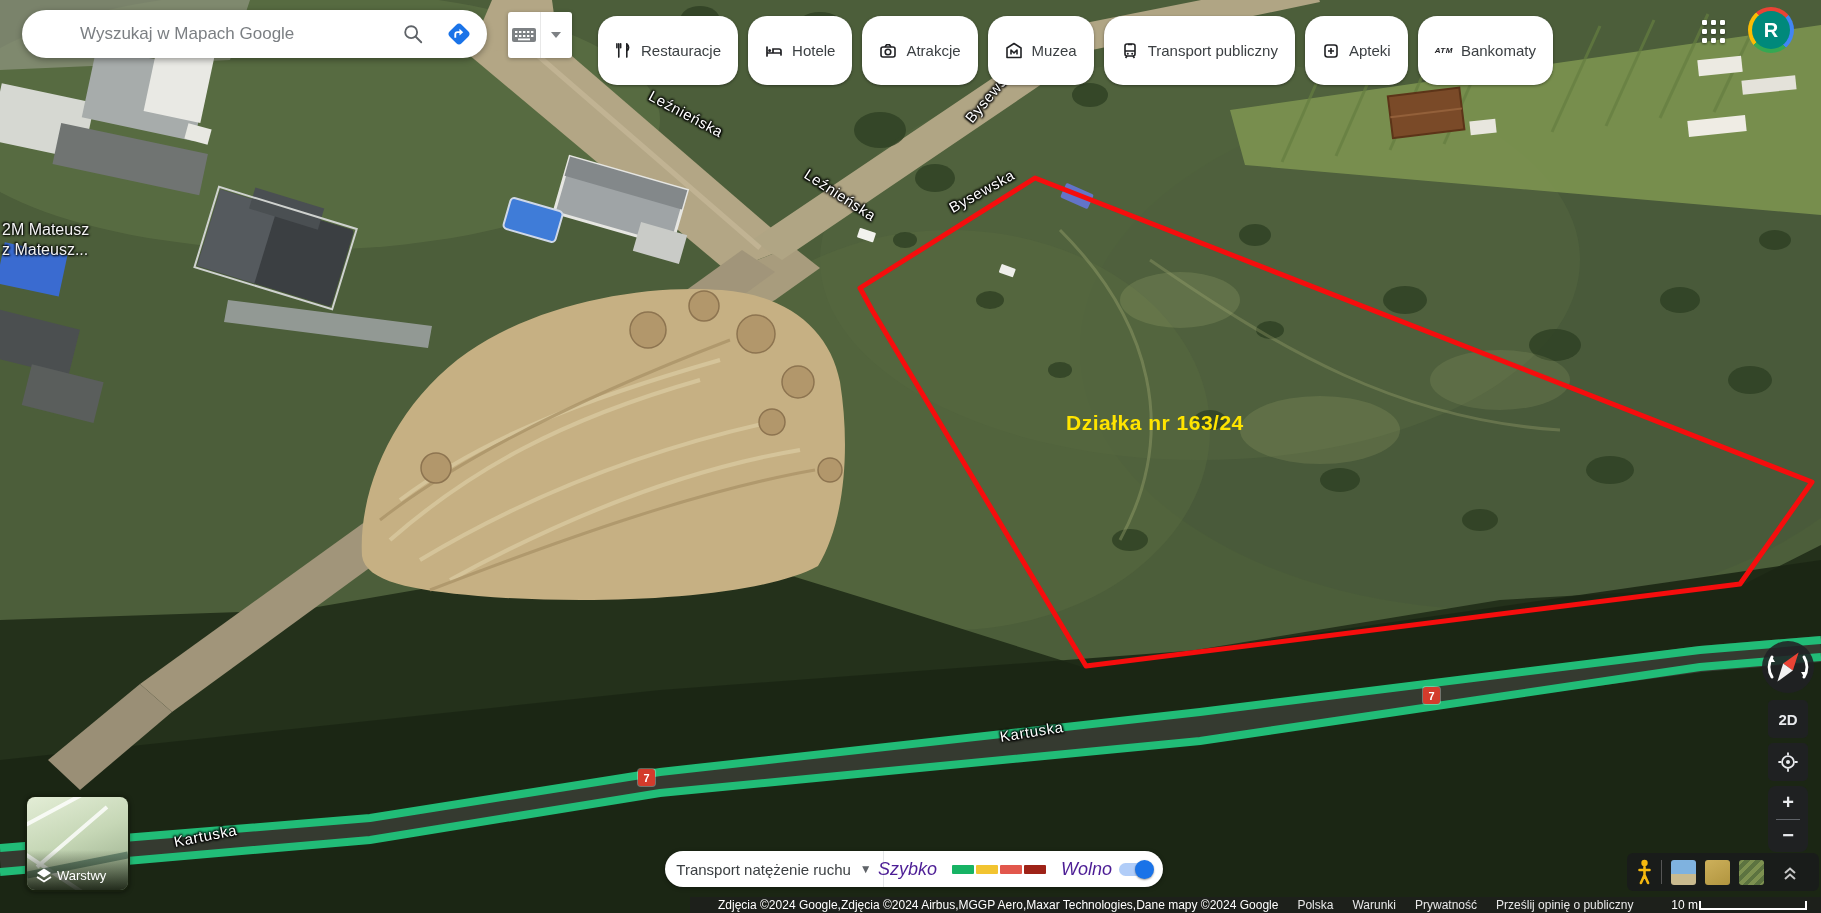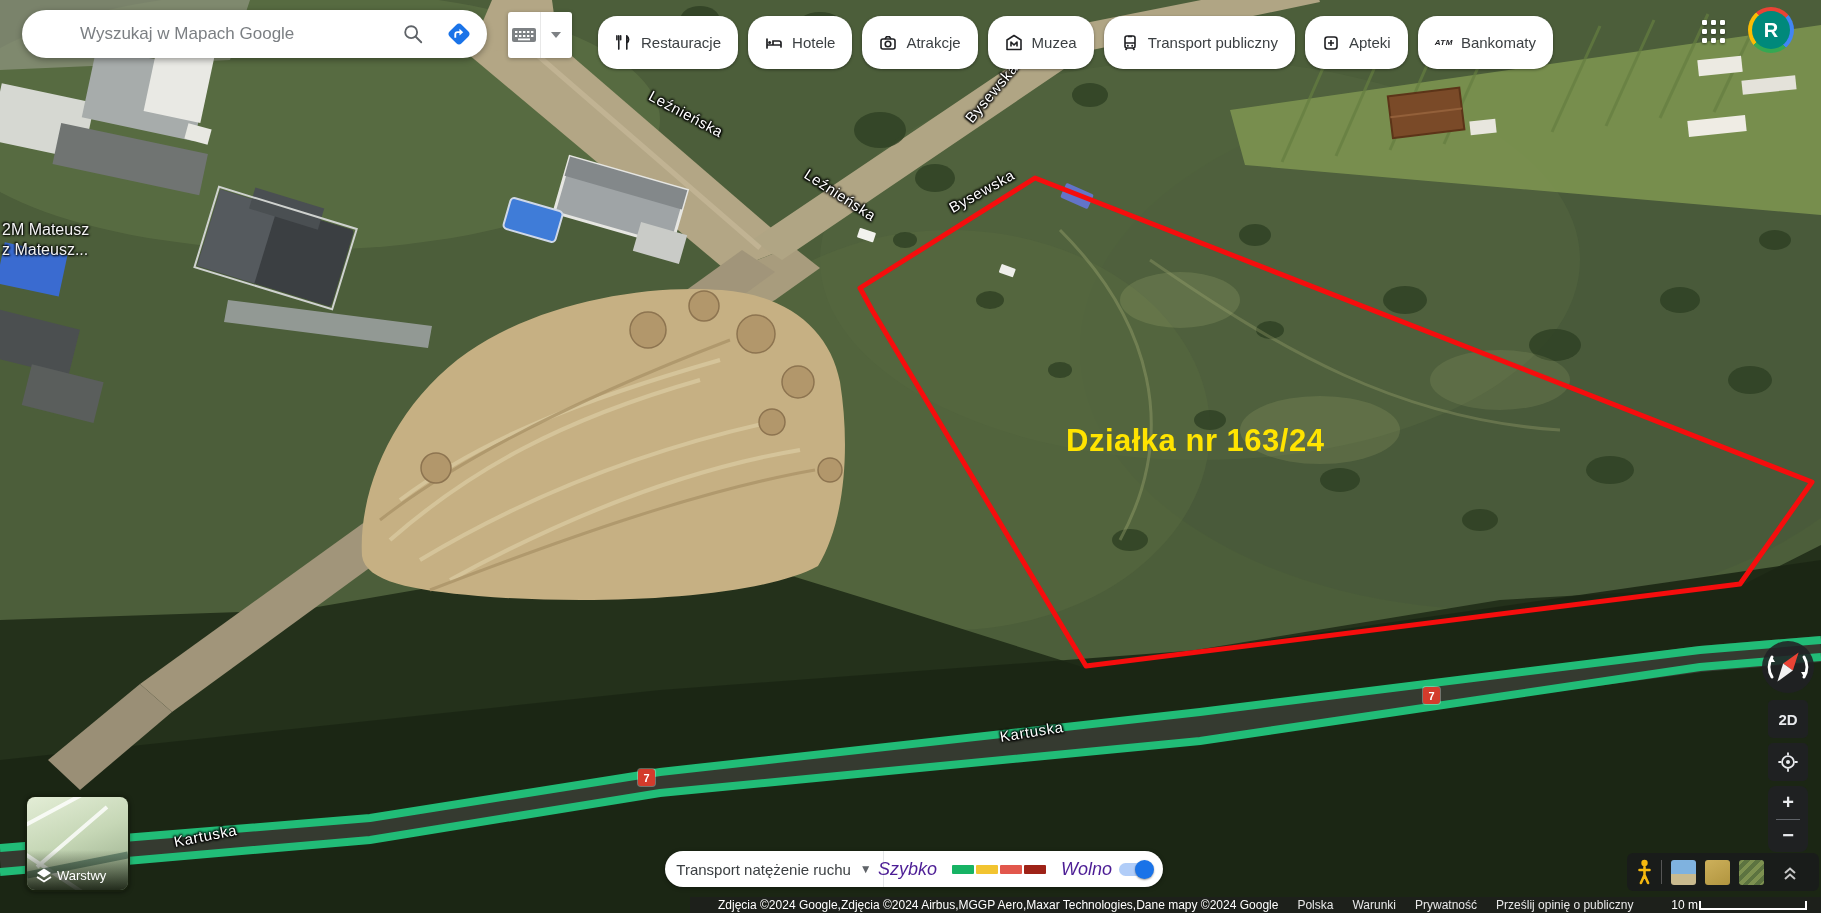--- a/index.html
+++ b/index.html
@@ -6,40 +6,40 @@
   #app{position:relative;width:1821px;height:913px;overflow:hidden;
        font-family:"Liberation Sans","DejaVu Sans",sans-serif;}
   #bg-svg{position:absolute;left:0;top:0;width:1821px;height:913px;}
 
   
   .street-label{position:absolute;color:#fff;font-size:15px;font-weight:500;letter-spacing:.6px;
     white-space:nowrap;transform-origin:0 50%;
     text-shadow:0 0 3px #000,1px 1px 2px #000,-1px -1px 2px #000,1px -1px 2px #000,-1px 1px 2px #000;}
   .poi-label{position:absolute;left:2px;top:220px;color:#f2f2f2;font-size:16px;line-height:1.25;
     text-shadow:0 0 3px #000,1px 1px 2px #000,-1px -1px 2px #000;}
-  .parcel-label{position:absolute;left:1066px;top:423px;color:#ffe400;font-size:31px;font-weight:800;
+  .parcel-label{position:absolute;left:1066px;top:411px;color:#ffe400;font-size:21px;font-weight:800;
     letter-spacing:.5px;white-space:nowrap;}
   .route-shield{position:absolute;width:17px;height:17px;background:#d33b2c;border-radius:3px;
     color:#fff;font-size:11px;font-weight:700;display:flex;align-items:center;justify-content:center;
     box-shadow:0 0 0 1px rgba(255,255,255,.3);}
 
   
   .search-pill{position:absolute;left:22px;top:10px;width:465px;height:48px;background:#fff;
     border-radius:24px;box-shadow:0 2px 6px rgba(0,0,0,.35);display:flex;align-items:center;padding:0 14px 0 28px;box-sizing:border-box;}
   .search-pill input{flex:1;border:none;outline:none;font-size:17px;color:#b91c1c;background:transparent;
     font-family:"Liberation Sans","DejaVu Sans",sans-serif;margin-left:28px;}
   .search-pill input::placeholder{color:#7b7f83;}
   .pill-icon{width:28px;height:28px;display:flex;align-items:center;justify-content:center;margin-left:18px;cursor:pointer;}
   .kbd-btn{position:absolute;left:508px;top:12px;width:64px;height:46px;background:#fff;border-radius:3px;
     box-shadow:0 1px 4px rgba(0,0,0,.3);display:flex;align-items:center;}
   .kbd-btn .kbd-part{flex:1;display:flex;align-items:center;justify-content:center;height:100%;cursor:pointer;}
   .kbd-btn .sep{width:1px;height:100%;background:#e8e8e8;}
   .chips{position:absolute;left:598px;top:16px;display:flex;gap:10px;}
   .chip{height:37px;background:#fff;border-radius:19px;box-shadow:0 1px 3px rgba(0,0,0,.4);
-    display:flex;align-items:center;padding:8px 17px;font-size:15px;color:#3c4043;white-space:nowrap;cursor:pointer;}
+    display:flex;align-items:center;padding:16px 17px;font-size:15px;color:#3c4043;white-space:nowrap;cursor:pointer;}
   .chip svg{margin-right:9px;}
   .chip .atm-txt{font-size:8px;font-weight:700;color:#202124;margin-right:8px;letter-spacing:.5px;font-style:italic;}
   .apps-grid{position:absolute;left:1702px;top:20px;width:24px;height:24px;display:grid;
     grid-template-columns:repeat(3,6px);grid-template-rows:repeat(3,6px);gap:3px;cursor:pointer;filter:drop-shadow(0 1px 1px rgba(0,0,0,.5));}
   .apps-grid span{width:5px;height:5px;background:#fff;border-radius:1.2px;}
   .avatar{position:absolute;left:1748px;top:7px;width:46px;height:46px;border-radius:50%;cursor:pointer;
     background:conic-gradient(from -40deg,#ea4335 0 25%,#4285f4 25% 50%,#34a853 50% 75%,#fbbc04 75% 100%);
     display:flex;align-items:center;justify-content:center;}
   .avatar .inner{width:38px;height:38px;border-radius:50%;background:#00897b;color:#fff;font-size:20px;font-weight:700;
     display:flex;align-items:center;justify-content:center;}

